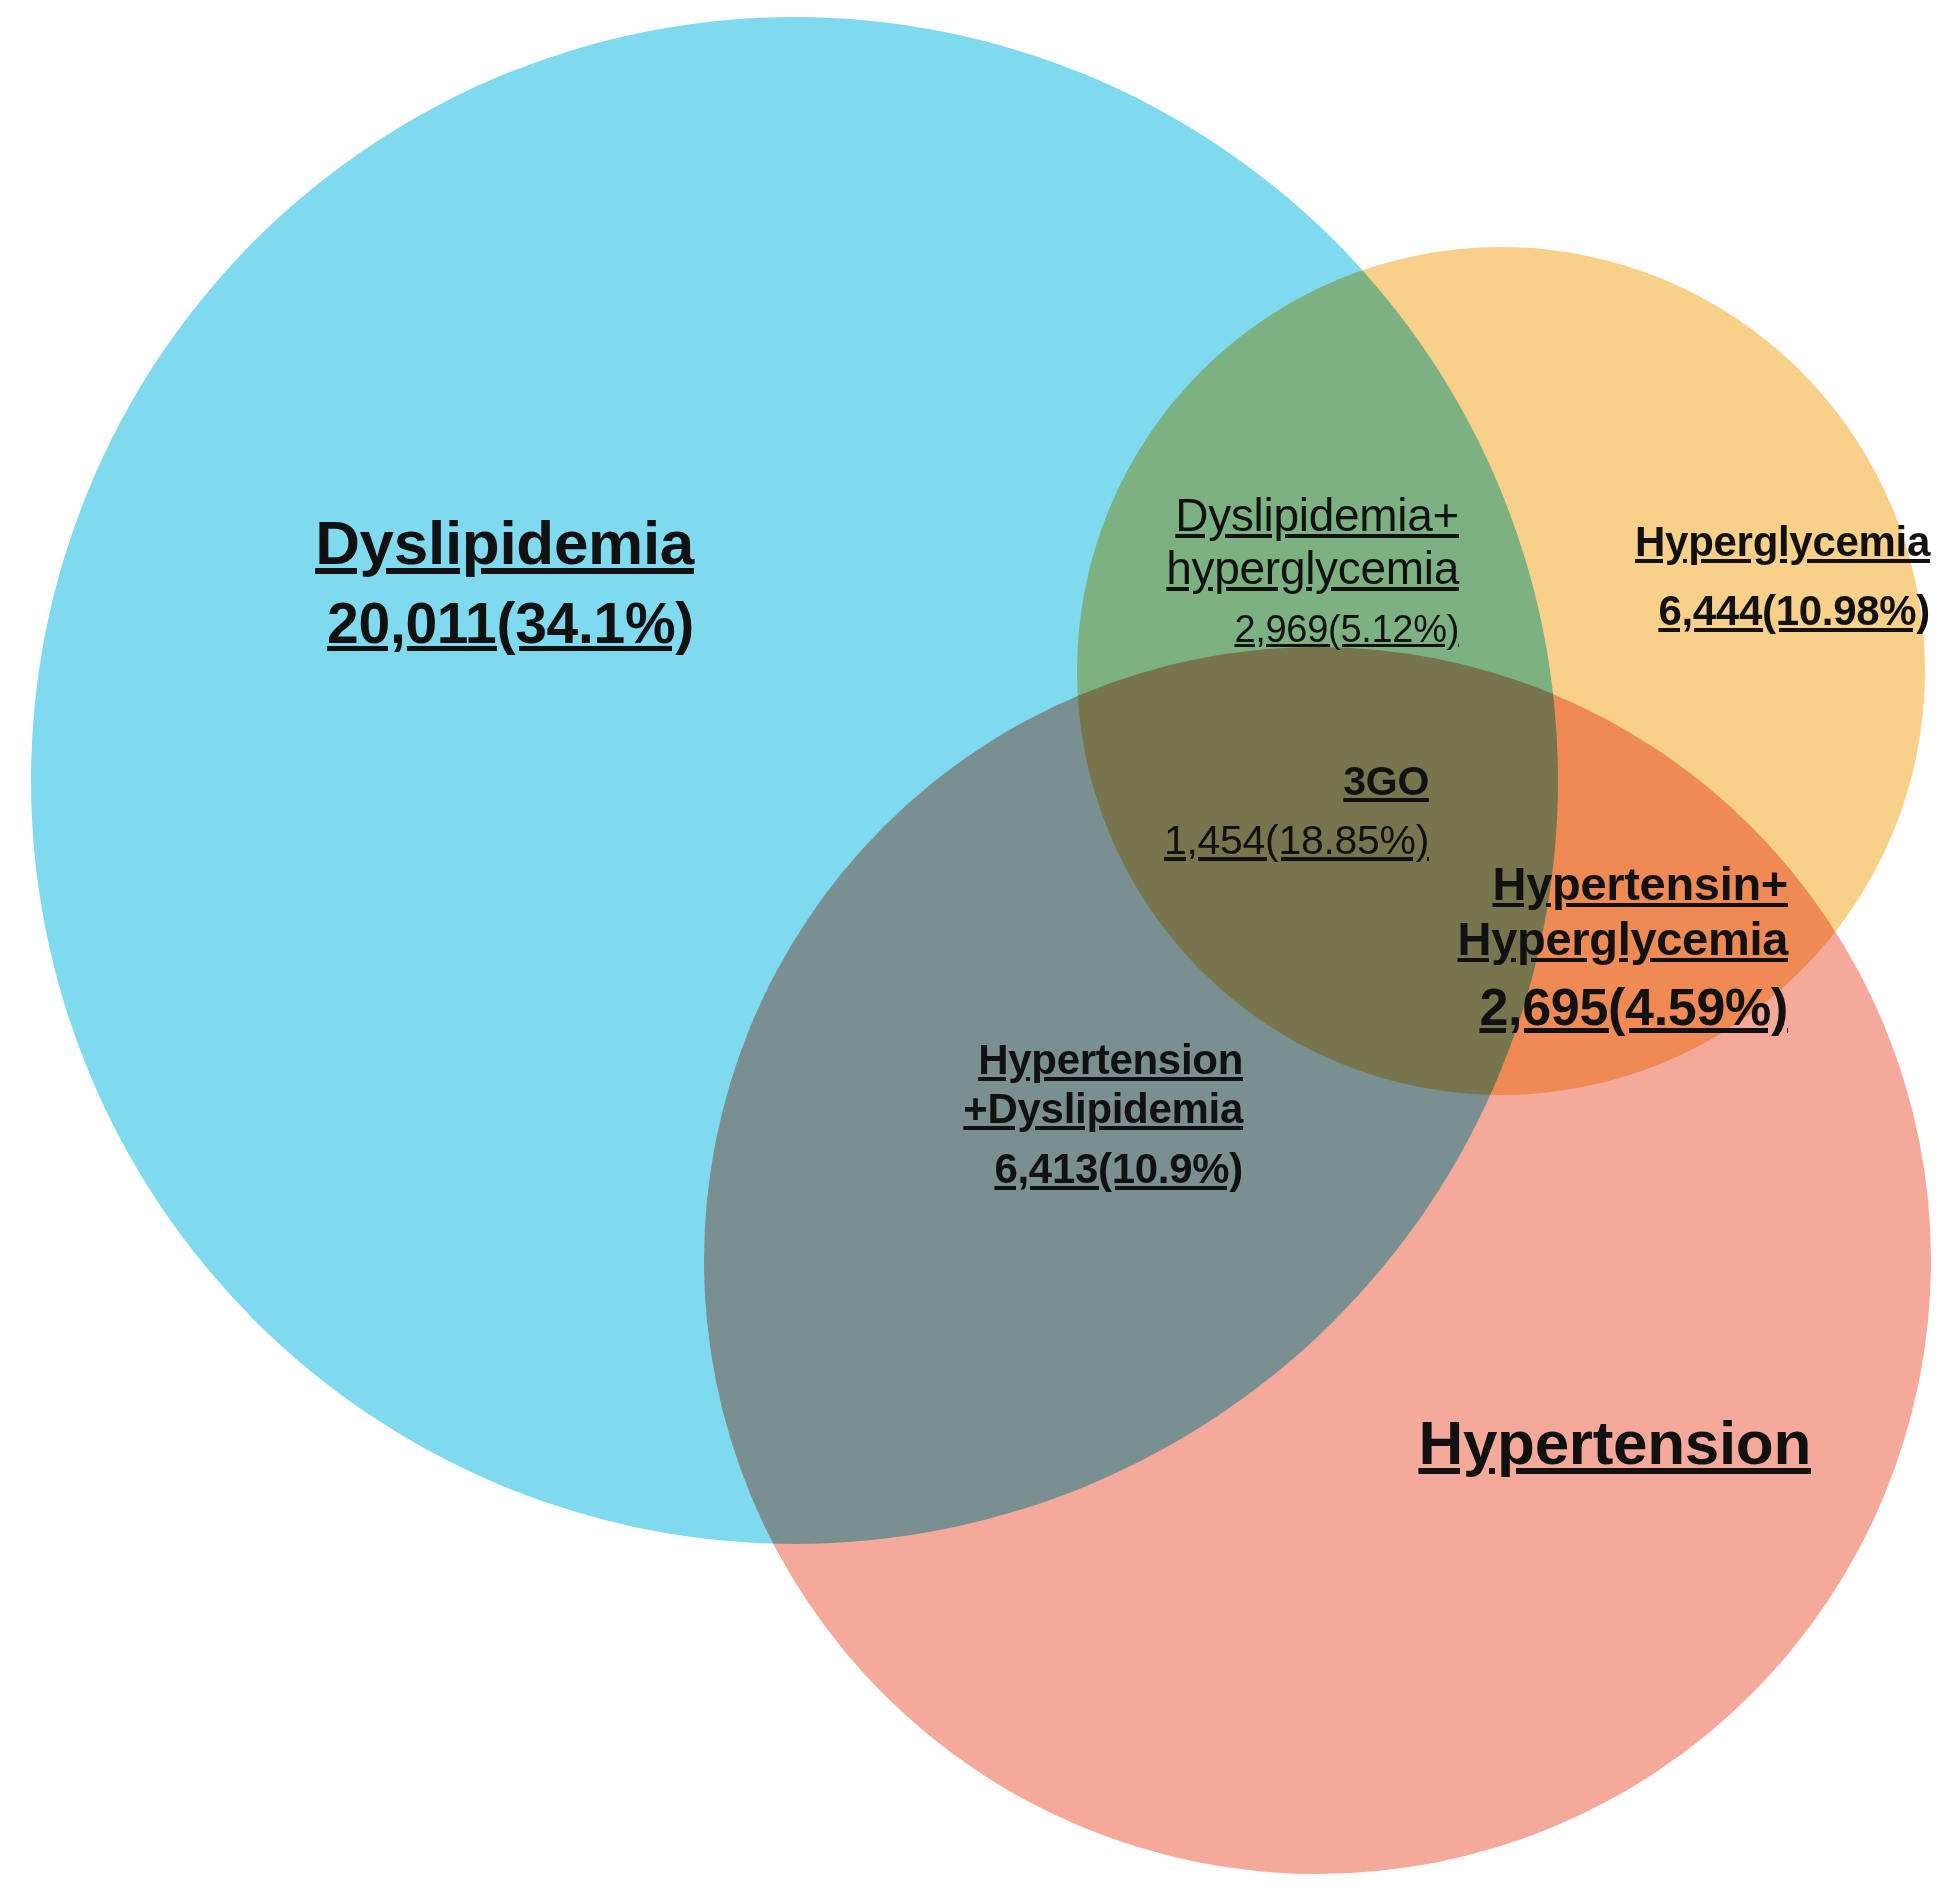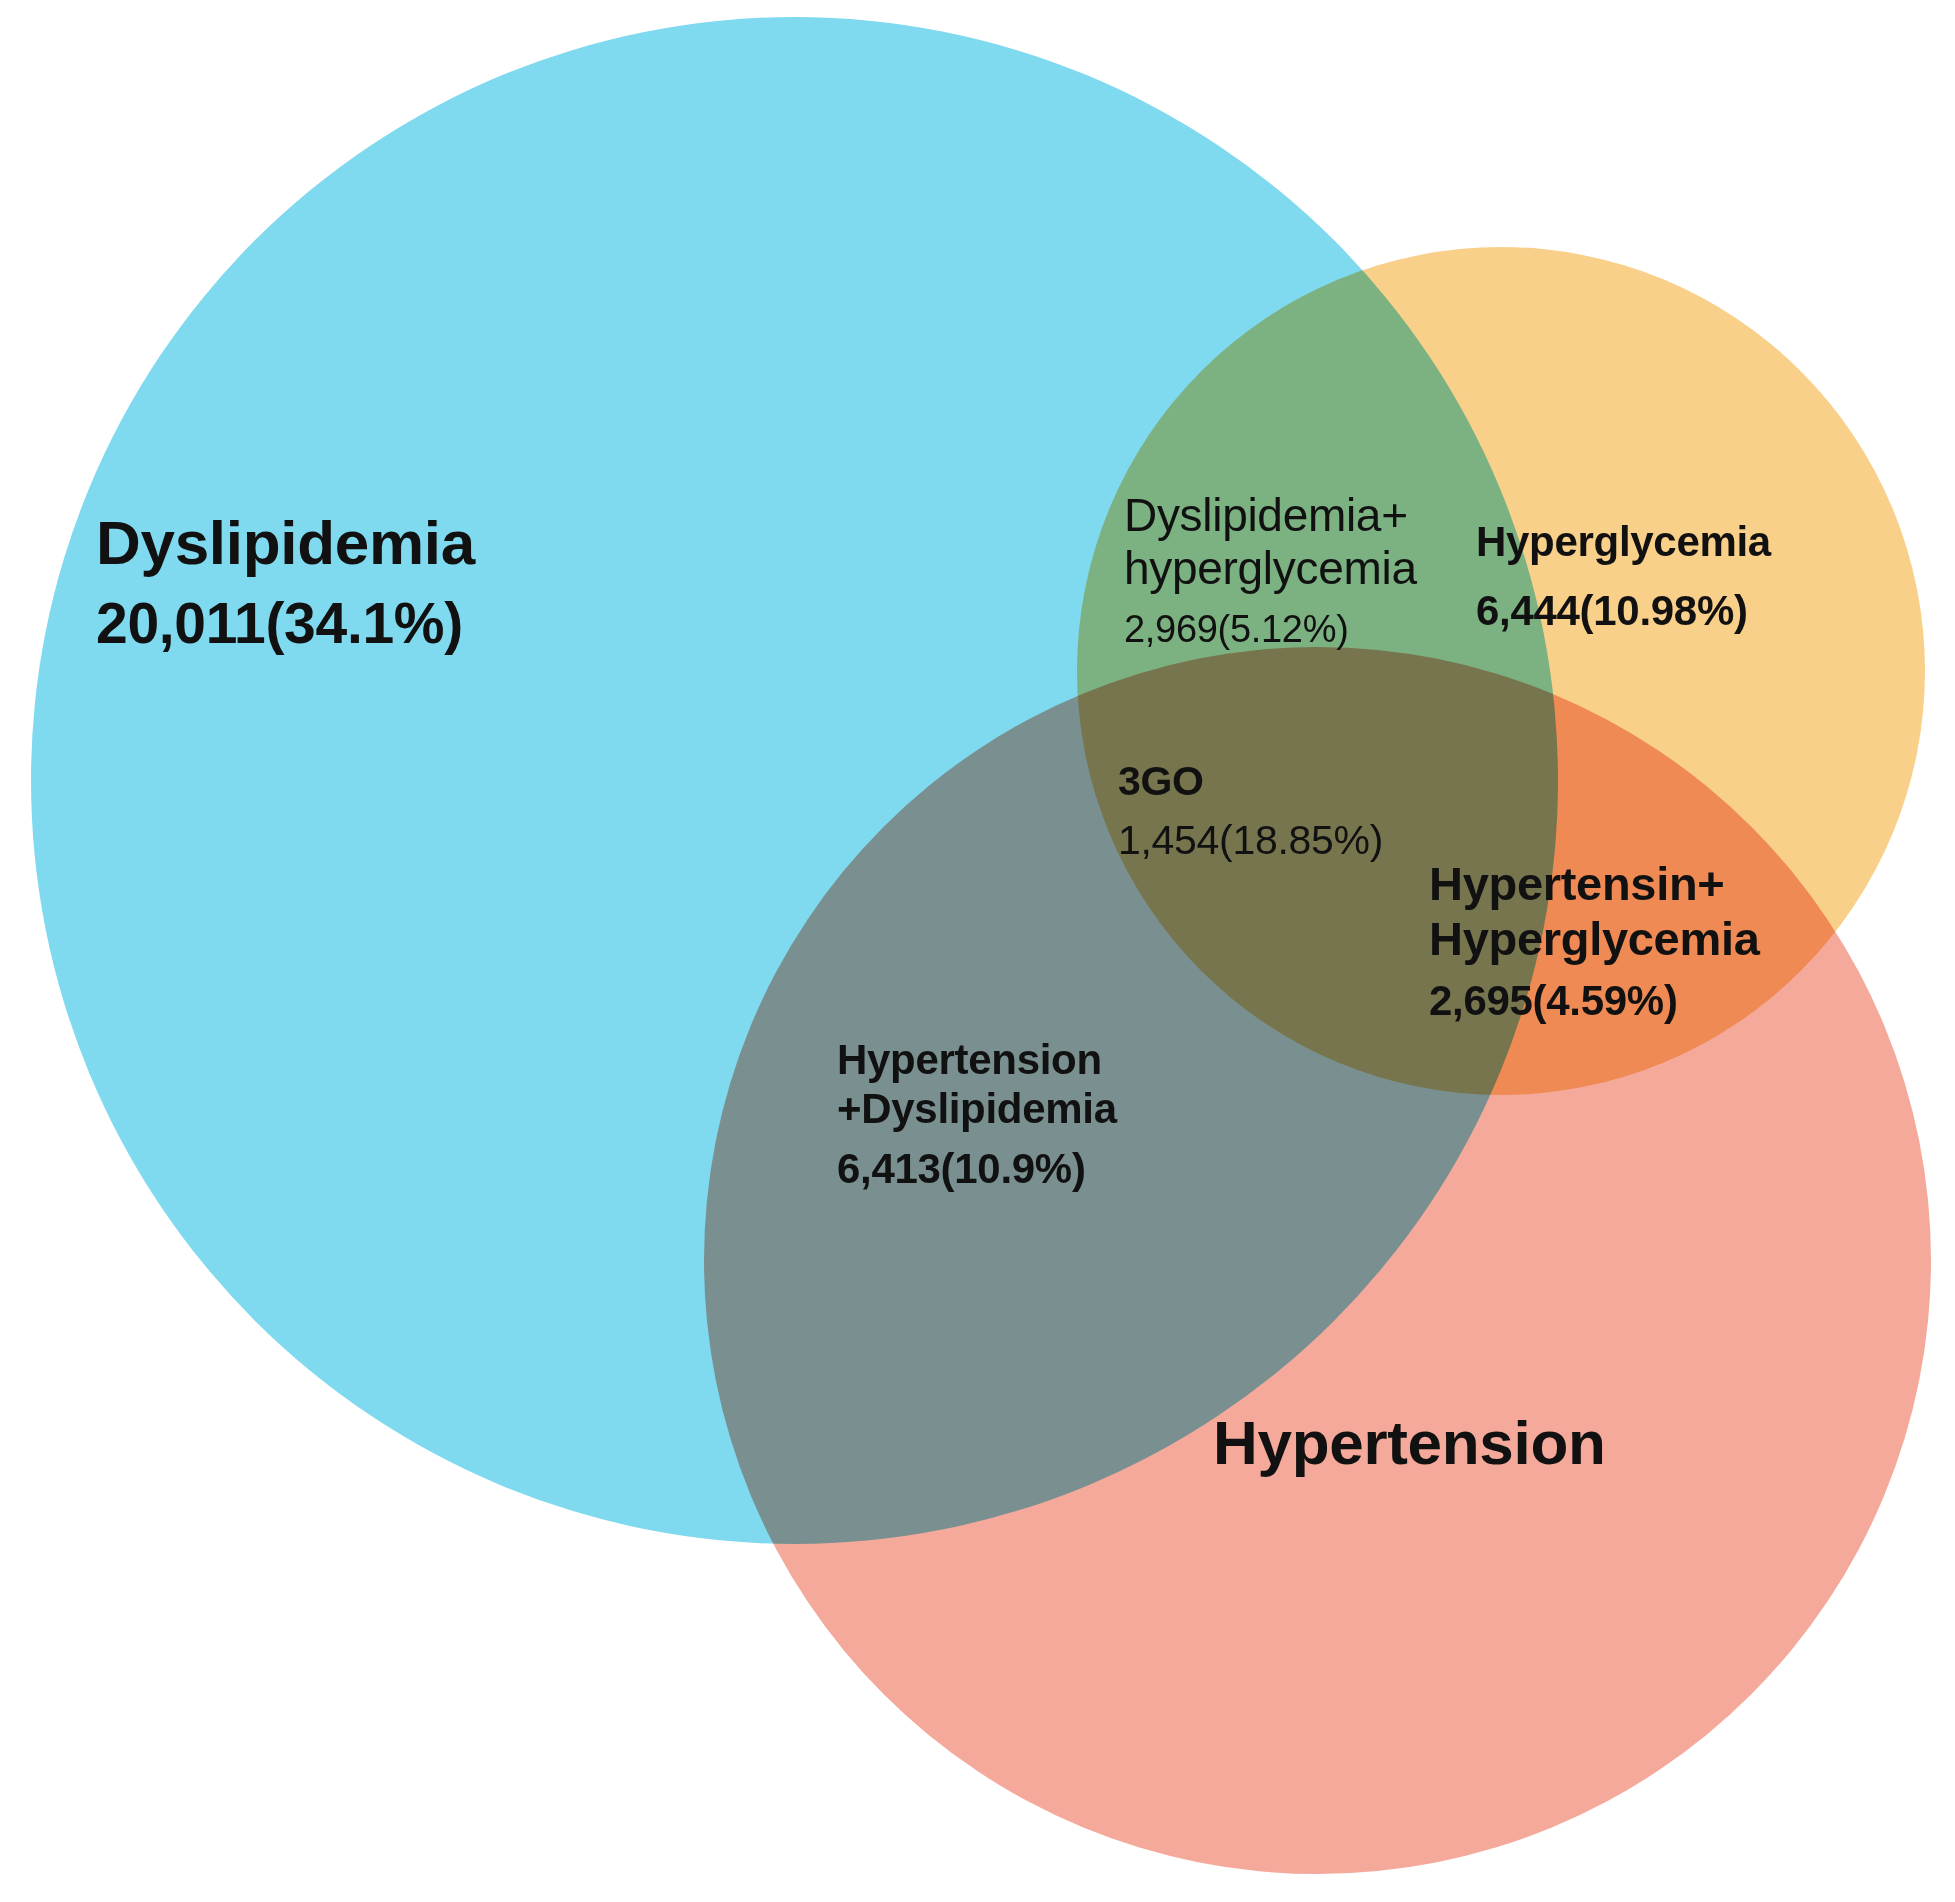--- a/index.html
+++ b/index.html
@@ -39,24 +39,25 @@
   #circle-hypertension {
     left: 704px;
     top: 647px;
     width: 1227px;
     height: 1227px;
     background: #f5a99a;
   }
   .venn-label {
     position: absolute;
     color: #111111;
-    text-align: left;
+    text-align: right;
     line-height: 1.16;
     white-space: pre-line;
     letter-spacing: -0.3px;
+    text-decoration: underline;
   }
   .venn-label .lbl-title {
     display: block;
     font-weight: bold;
   }
   .venn-label .lbl-value {
     display: block;
   }
 
   
@@ -104,21 +105,21 @@
   #label-3go .lbl-title { font-size: 41px; }
   #label-3go .lbl-value { font-size: 41px; font-weight: normal; }
 
   
   #label-hyp-hyper {
     left: 1429px;
     top: 846px;
     width: 359px;
   }
   #label-hyp-hyper .lbl-title { font-size: 47px; }
-  #label-hyp-hyper .lbl-value { font-size: 42px; font-weight: bold; }
+  #label-hyp-hyper .lbl-value { font-size: 52px; font-weight: bold; }
 
   
   #label-hyp-dys {
     left: 837px;
     top: 1025px;
     width: 406px;
   }
   #label-hyp-dys .lbl-title { font-size: 42px; }
   #label-hyp-dys .lbl-value { font-size: 42px; font-weight: bold; }
 </style>

